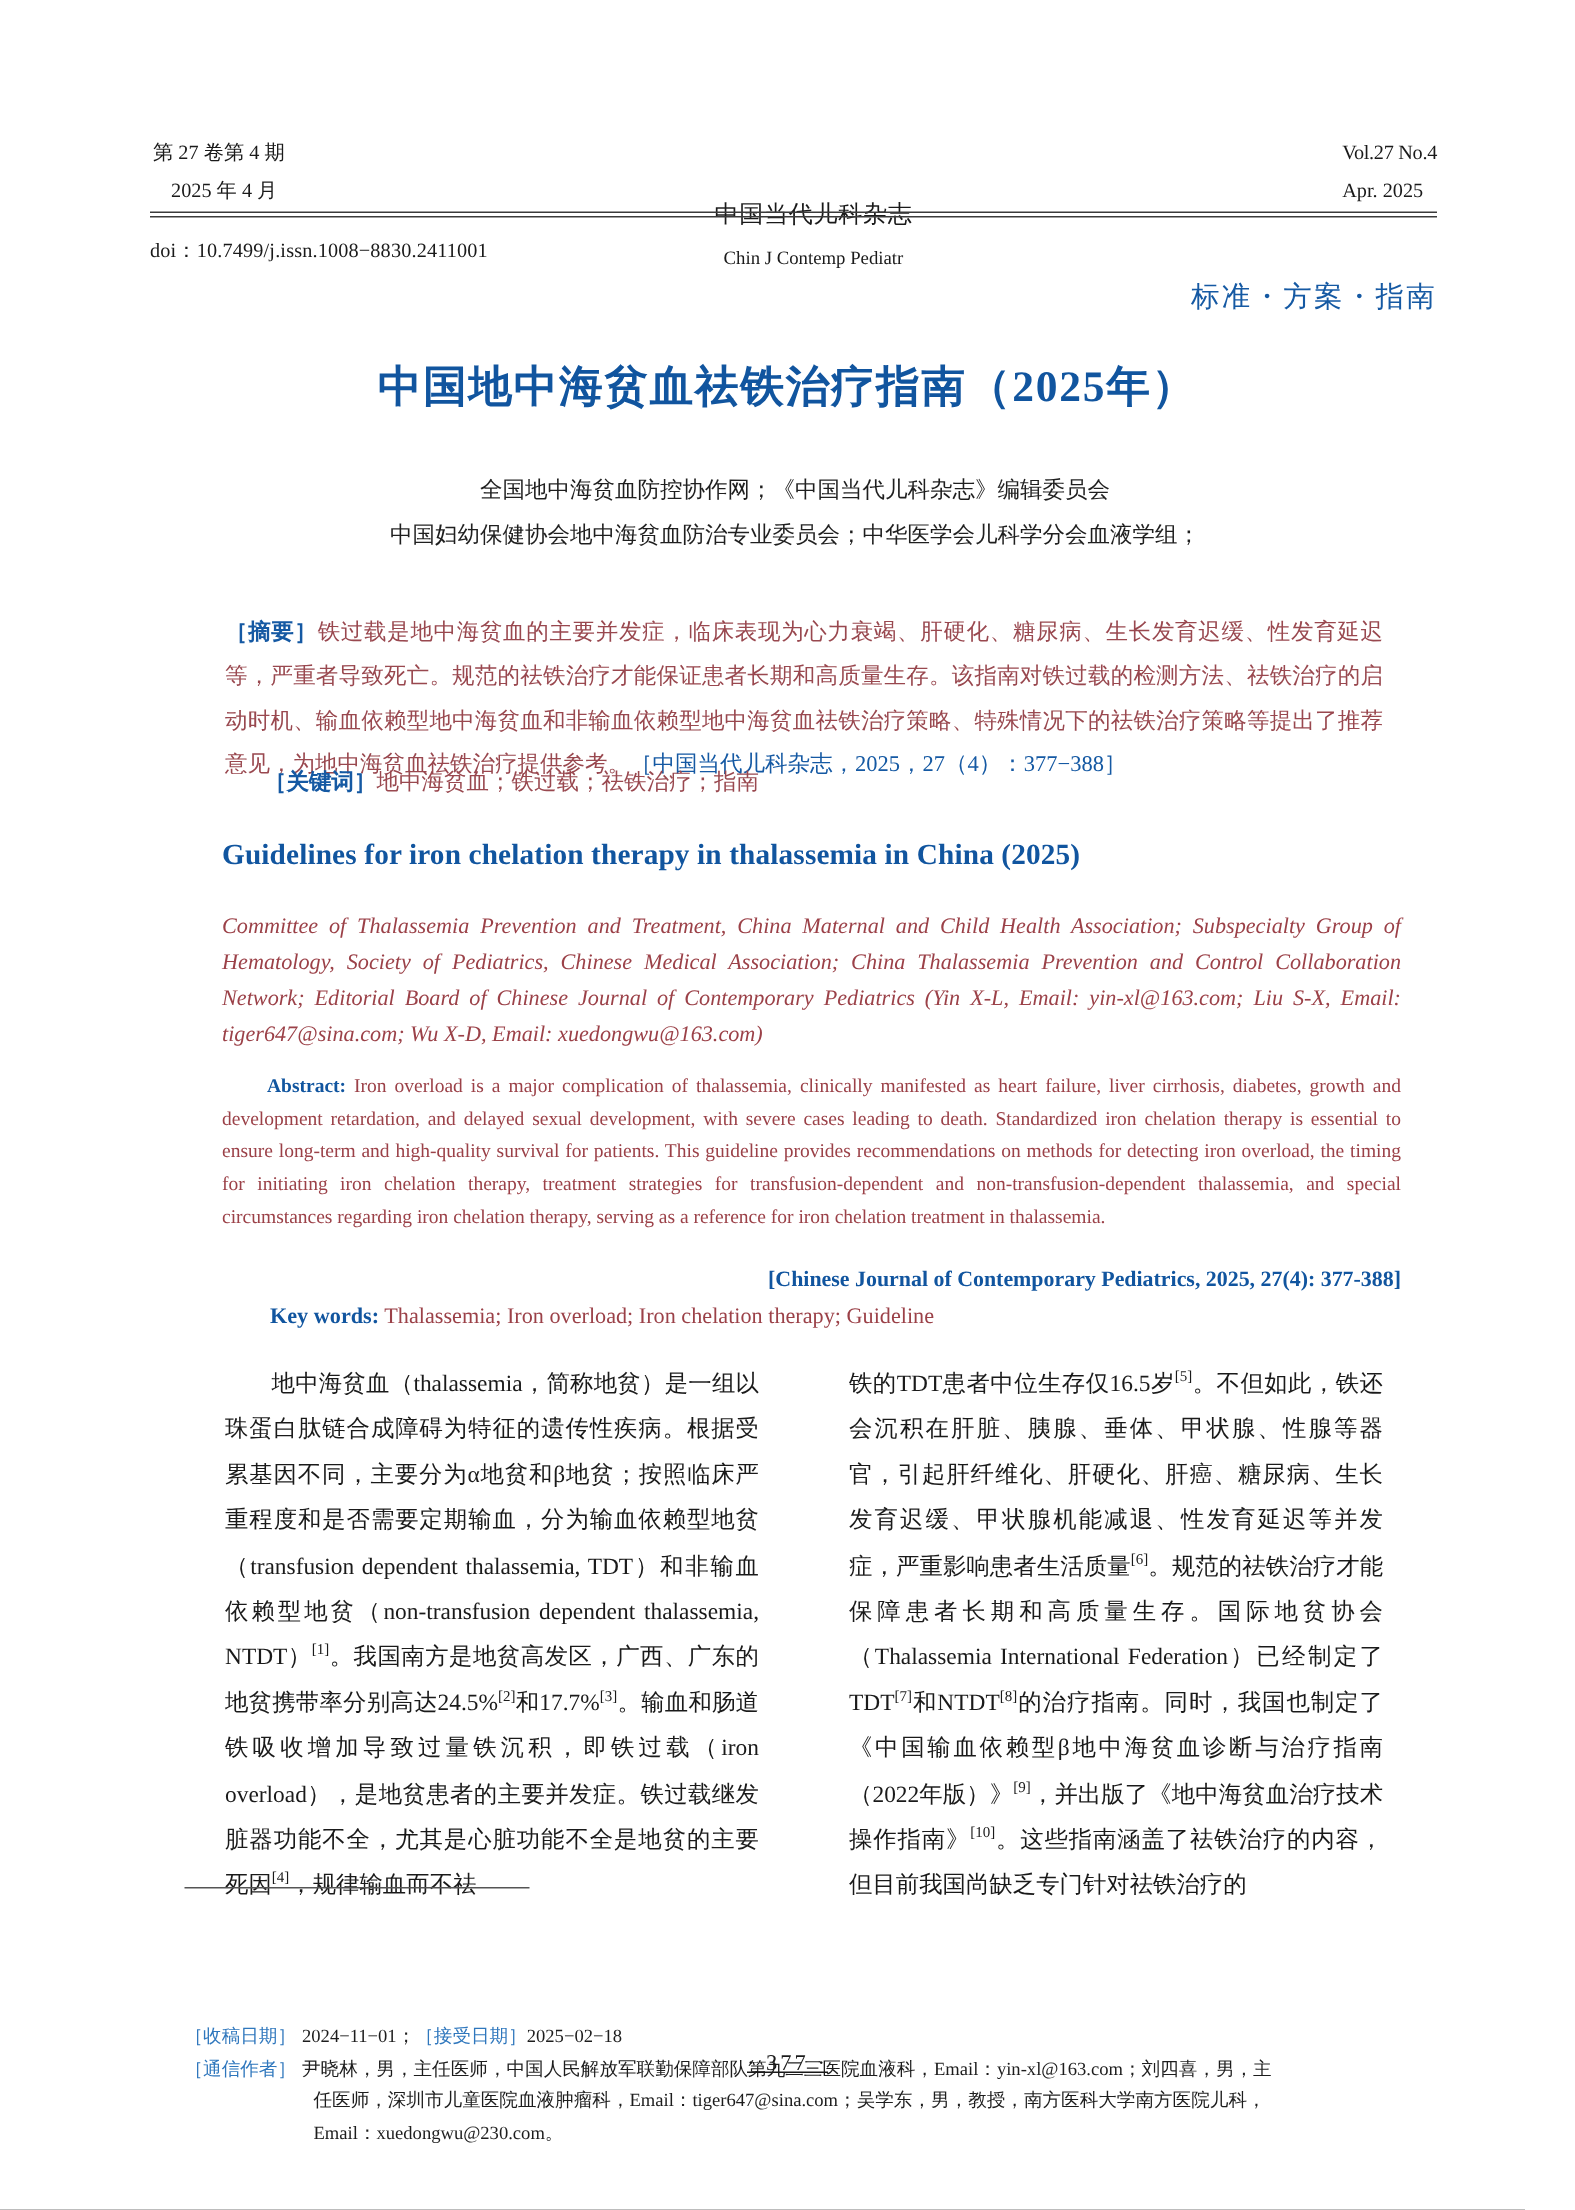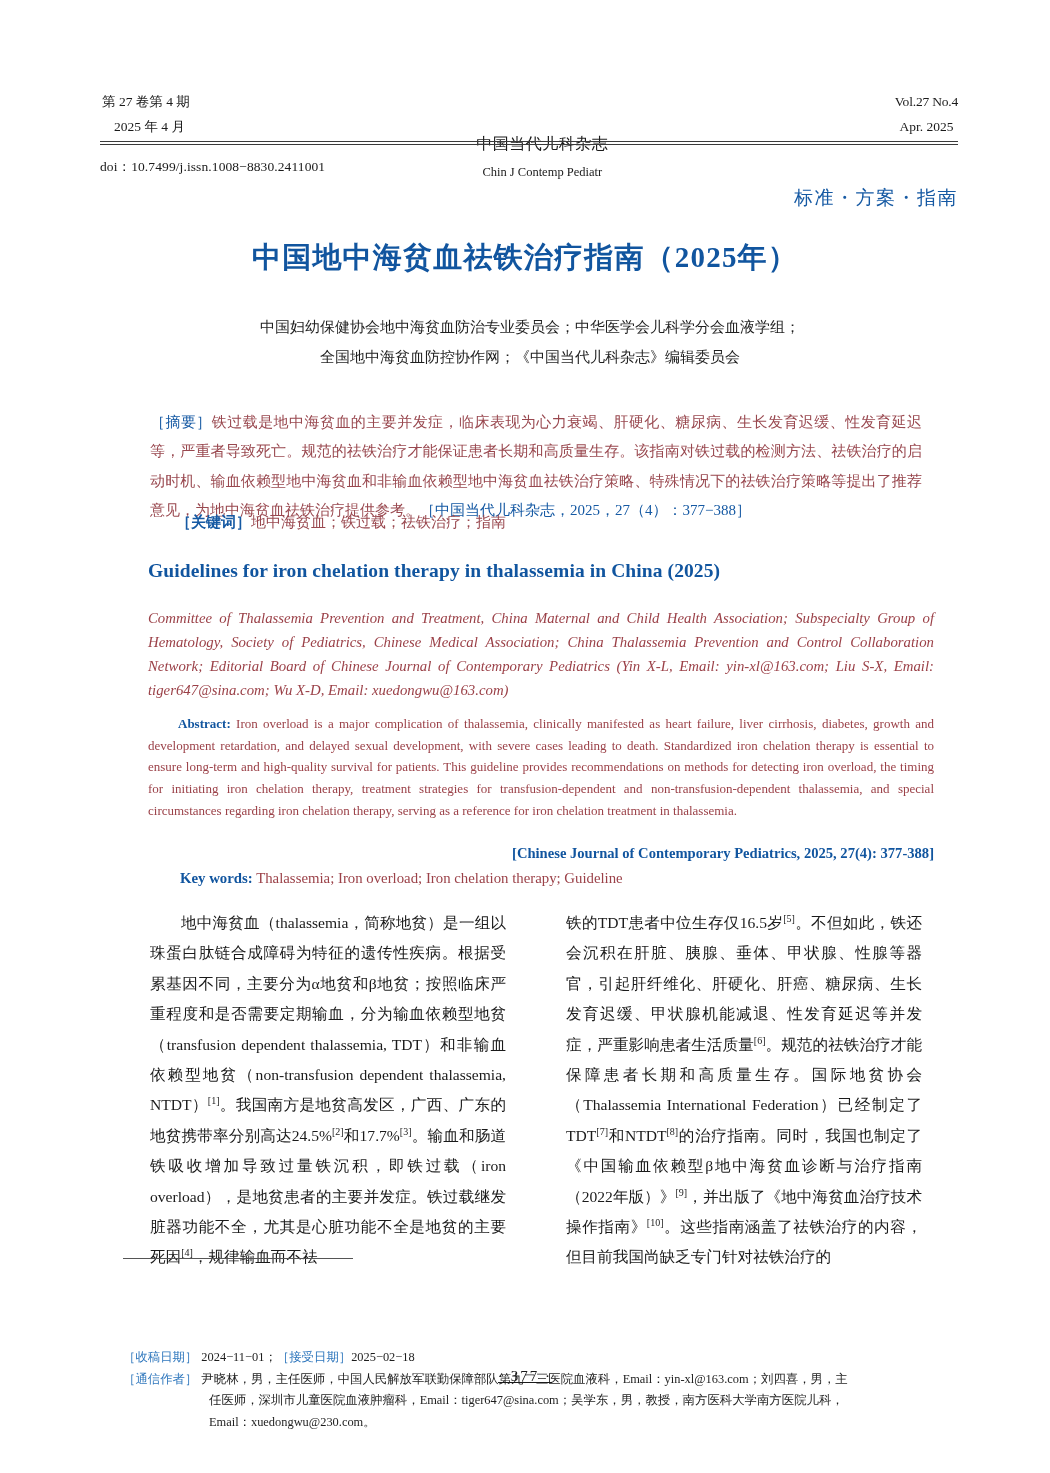--- a/index.html
+++ b/index.html
@@ -25,21 +25,21 @@
     left: 100px;
     top: 90px;
     width: 858px;
     display: flex;
     justify-content: space-between;
     align-items: flex-start;
   }
   .runhead-col { font-size: 13.5px; line-height: 1.85; }
   .runhead-left { text-align: left; }
   .runhead-center { text-align: center; }
-  .runhead-right { text-align: center; }
+  .runhead-right { text-align: left; }
   .runhead-center .rh-cn {
     font-size: 16px;
     letter-spacing: 0.5px;
     margin-top: 39px;
   }
   .runhead-center .rh-en {
     font-size: 12.5px;
     margin-top: 2px;
   }
   .runhead-left .rh-vol { padding-left: 2px; }
@@ -108,21 +108,21 @@
     top: 408px;
     width: 772px;
     font-size: 15px;
     line-height: 1.95;
     color: #99484f;
     text-align: justify;
     text-justify: inter-ideograph;
   }
   .abs-cn .lbl {
     color: #1559a3;
-    font-weight: normal;
+    font-weight: bold;
   }
   .abs-cn .cite {
     color: #1559a3;
     white-space: nowrap;
   }
   .kw-cn {
     position: absolute;
     left: 150px;
     top: 508px;
     width: 772px;
@@ -281,22 +281,22 @@
 
   <div class="rule-double"></div>
 
   <div class="doi">doi：10.7499/j.issn.1008−8830.2411001</div>
 
   <div class="category">标准・方案・指南</div>
 
   <div class="title-cn">中国地中海贫血祛铁治疗指南（2025年）</div>
 
   <div class="authors-cn">
+    <div>全国地中海贫血防控协作网；《中国当代儿科杂志》编辑委员会</div>
     <div>中国妇幼保健协会地中海贫血防治专业委员会；中华医学会儿科学分会血液学组；</div>
-    <div>全国地中海贫血防控协作网；《中国当代儿科杂志》编辑委员会</div>
   </div>
 
   <div class="abs-cn">
     <span class="lbl">［摘要］</span><span>铁过载是地中海贫血的主要并发症，临床表现为心力衰竭、肝硬化、糖尿病、生长发育迟缓、性发育延迟等，严重者导致死亡。规范的祛铁治疗才能保证患者长期和高质量生存。该指南对铁过载的检测方法、祛铁治疗的启动时机、输血依赖型地中海贫血和非输血依赖型地中海贫血祛铁治疗策略、特殊情况下的祛铁治疗策略等提出了推荐意见，为地中海贫血祛铁治疗提供参考。</span><span class="cite">［中国当代儿科杂志，2025，27（4）：377−388］</span>
   </div>
 
   <div class="kw-cn">
     <span class="lbl">［关键词］</span><span>地中海贫血；铁过载；祛铁治疗；指南</span>
   </div>
 

